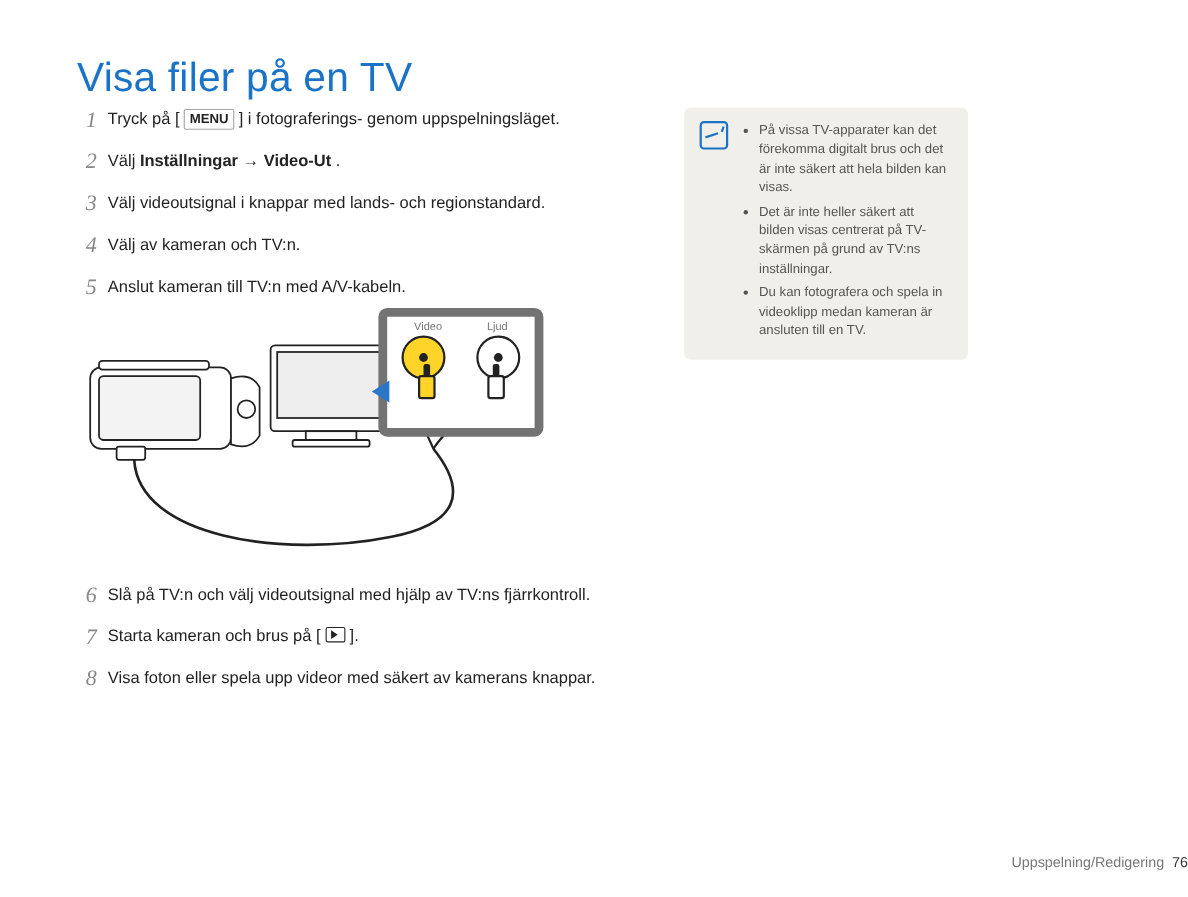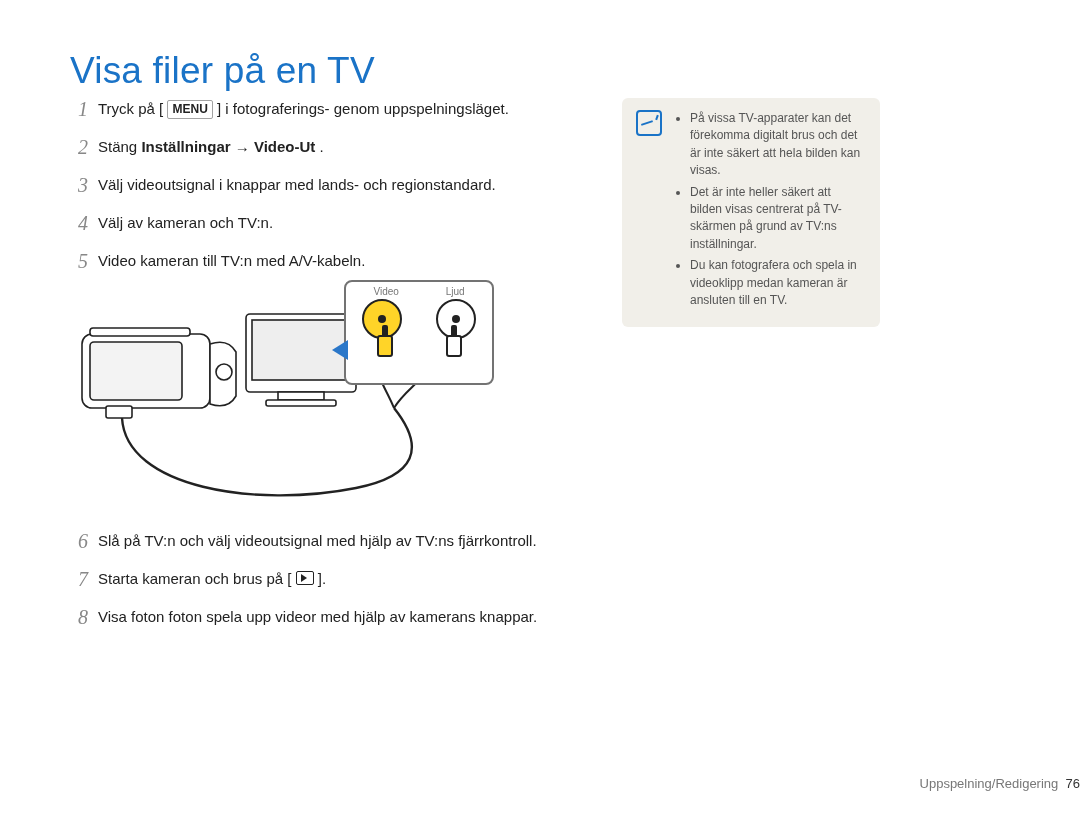--- a/index.html
+++ b/index.html
@@ -151,21 +151,21 @@
     left: 0; top: 0;
     width: 420px;
     height: 230px;
   }
 
   .conn-box {
     position: absolute;
     left: 268px;
     top: -8px;
     width: 150px;
-    border: 2px solid #737373;
+    border: 8px solid #737373;
     border-radius: 8px;
     background: #fff;
     padding: 4px 4px 6px 4px;
     box-sizing: border-box;
   }
   .conn-box .labels {
     display: flex;
     justify-content: space-around;
     font-size: 10px;
     color: #777;
@@ -269,41 +269,41 @@
         <span class="txt">
           <span>Tryck på [</span>
           <span class="menu-chip">MENU</span>
           <span>] i fotograferings- genom uppspelningsläget.</span>
         </span>
       </div>
 
       <div class="step">
         <span class="num">2</span>
         <span class="txt">
-          <span>Stäng </span>
+          <span>Välj </span>
           <strong>Inställningar</strong>
           <span> → </span>
           <strong>Video-Ut</strong>
           <span>.</span>
         </span>
       </div>
 
       <div class="step">
         <span class="num">3</span>
         <span class="txt">Välj videoutsignal i knappar med lands- och regionstandard.</span>
       </div>
 
       <div class="step">
         <span class="num">4</span>
         <span class="txt">Välj av kameran och TV:n.</span>
       </div>
 
       <div class="step">
         <span class="num">5</span>
-        <span class="txt">Video kameran till TV:n med A/V-kabeln.</span>
+        <span class="txt">Anslut kameran till TV:n med A/V-kabeln.</span>
       </div>
 
       <div class="diagram">
         <svg viewBox="0 0 420 230">
 
           <g stroke="#222" stroke-width="1.6" fill="#fff">
             <rect x="6" y="46" width="128" height="74" rx="10"></rect>
             <rect x="14" y="54" width="92" height="58" rx="4" fill="#f3f3f3"></rect>
 
             <path d="M134 56 q18 -6 26 8 v44 q-8 14 -26 8 z"></path>
@@ -363,21 +363,21 @@
         <span class="num">7</span>
         <span class="txt">
           <span>Starta kameran och brus på [</span>
           <span class="play-chip"></span>
           <span>].</span>
         </span>
       </div>
 
       <div class="step">
         <span class="num">8</span>
-        <span class="txt">Visa foton foton spela upp videor med hjälp av kamerans knappar.</span>
+        <span class="txt">Visa foton eller spela upp videor med säkert av kamerans knappar.</span>
       </div>
 
     </div>
 
     <div class="right">
       <div class="notes">
         <span class="notes-icon"></span>
         <ul>
           <li>På vissa TV-apparater kan det förekomma digitalt brus och det är inte säkert att hela bilden kan visas.</li>
           <li>Det är inte heller säkert att bilden visas centrerat på TV-skärmen på grund av TV:ns inställningar.</li>

